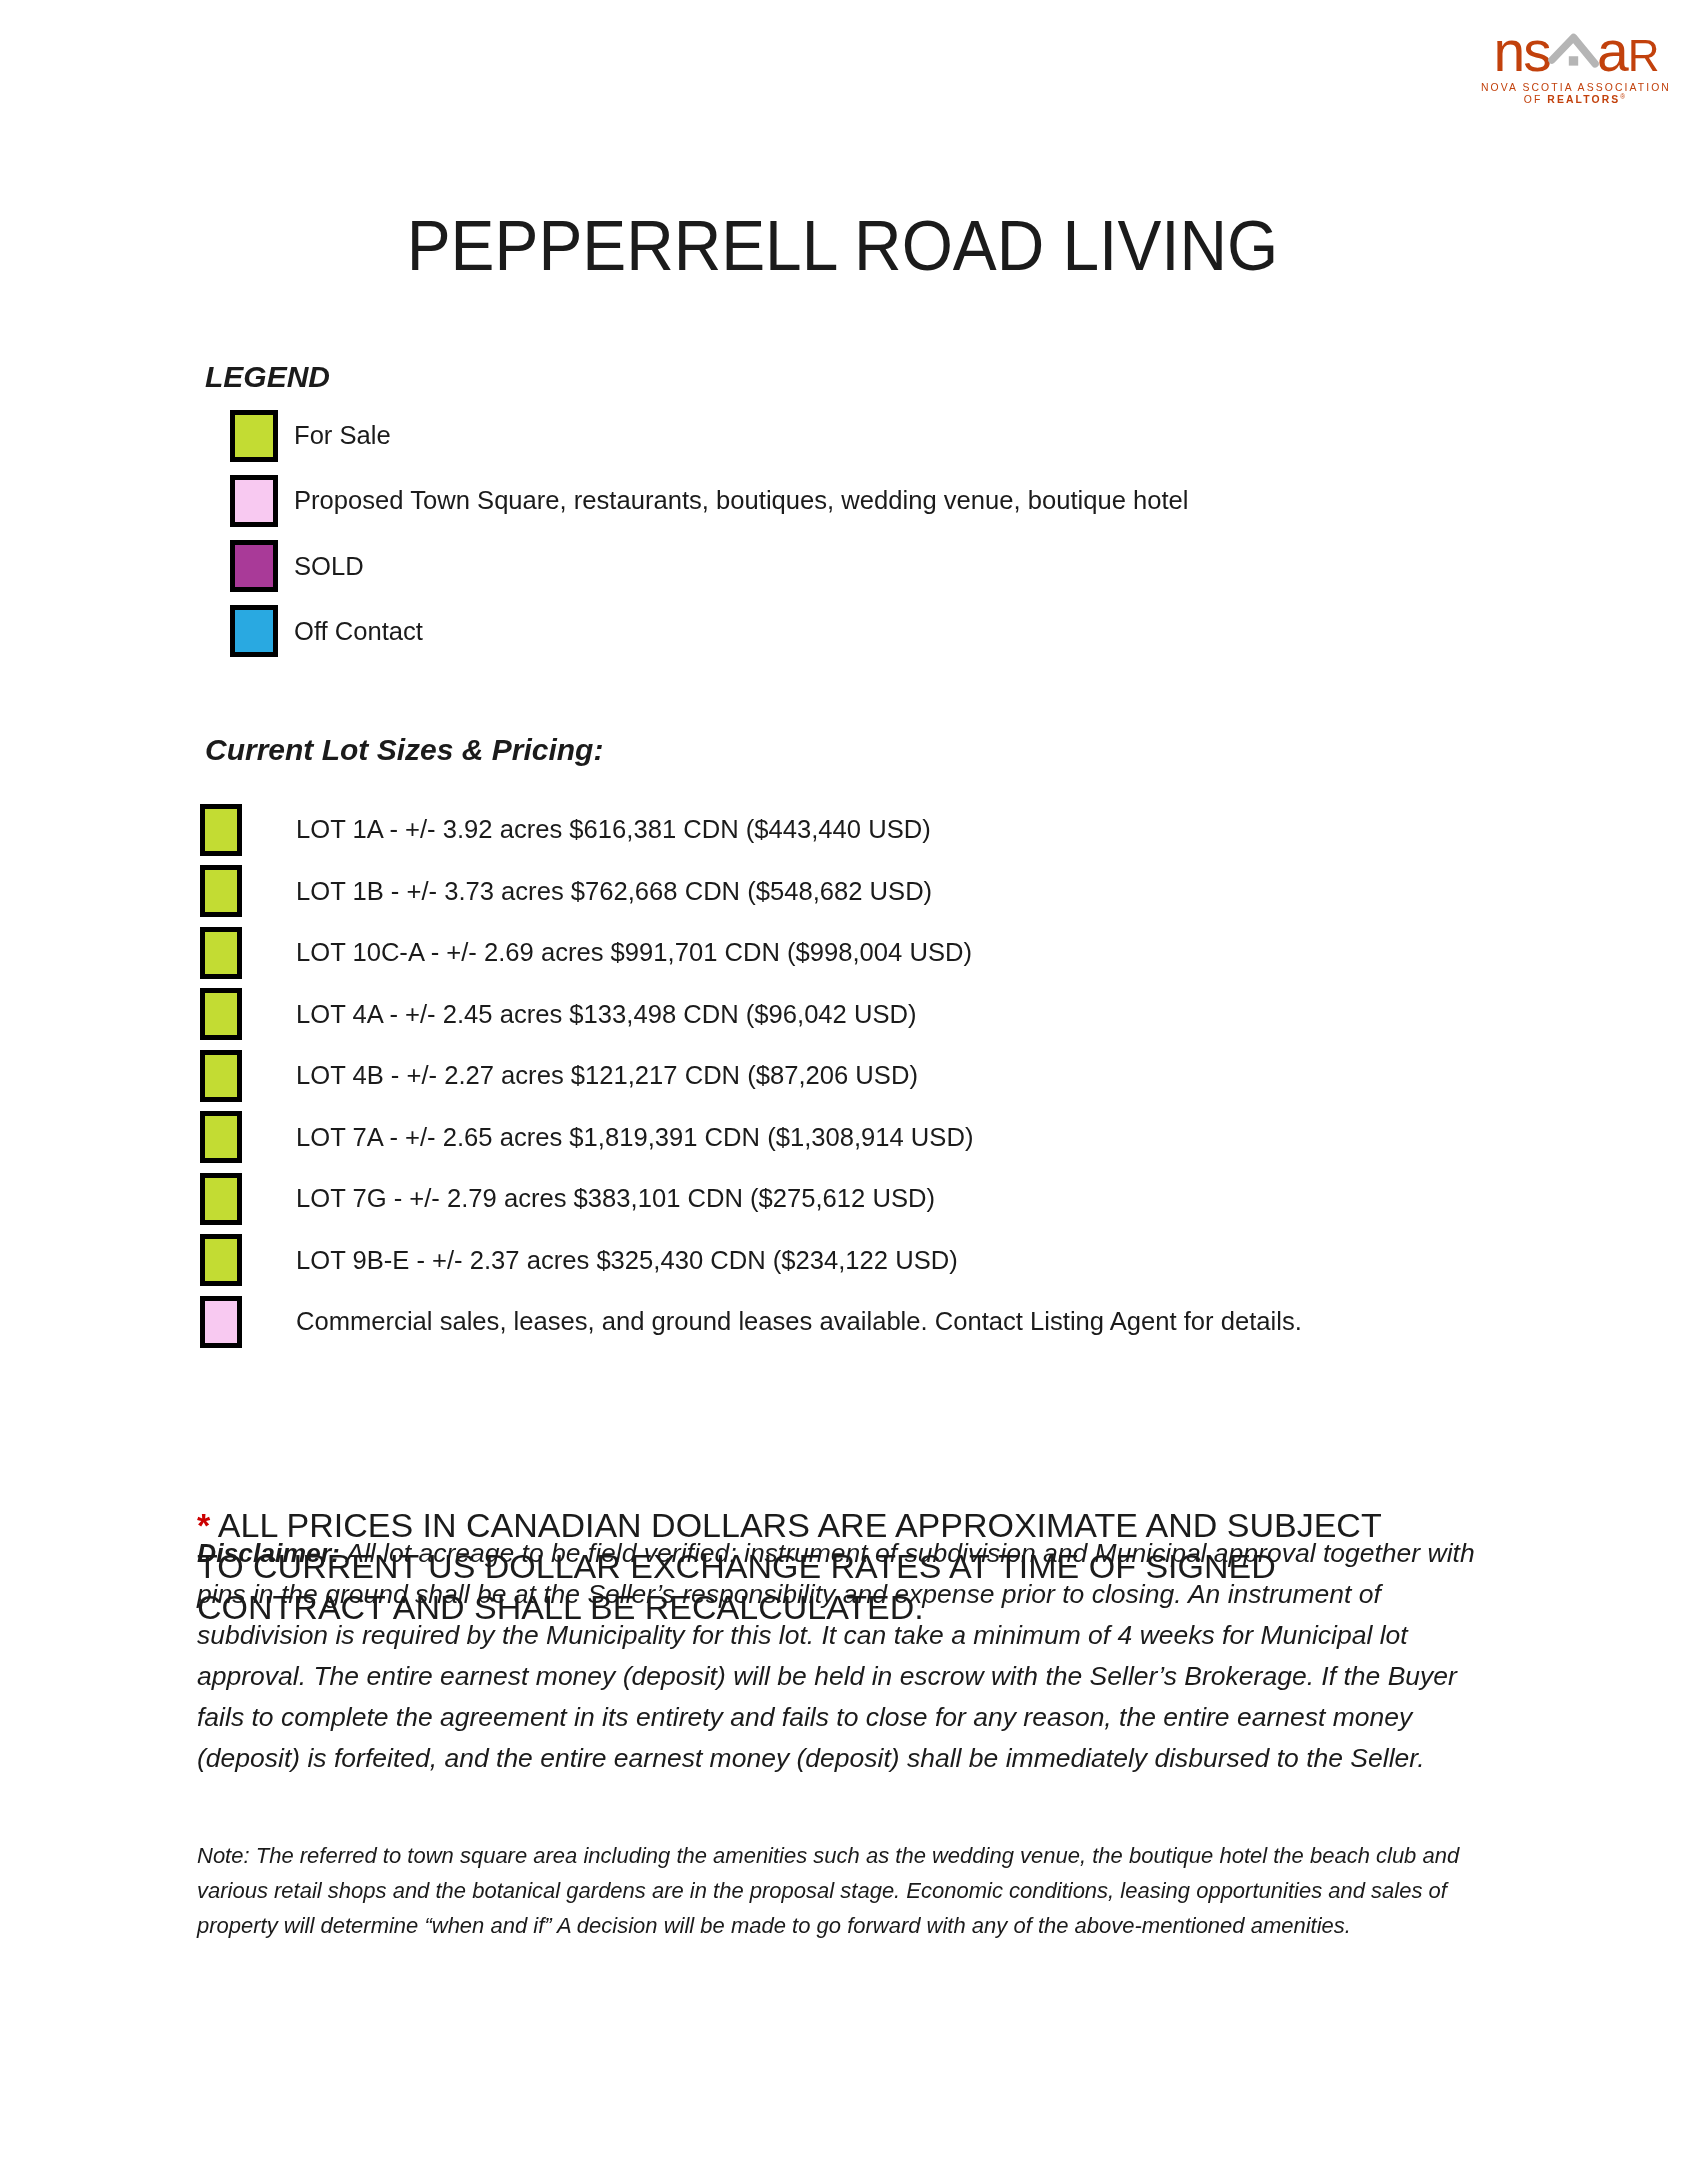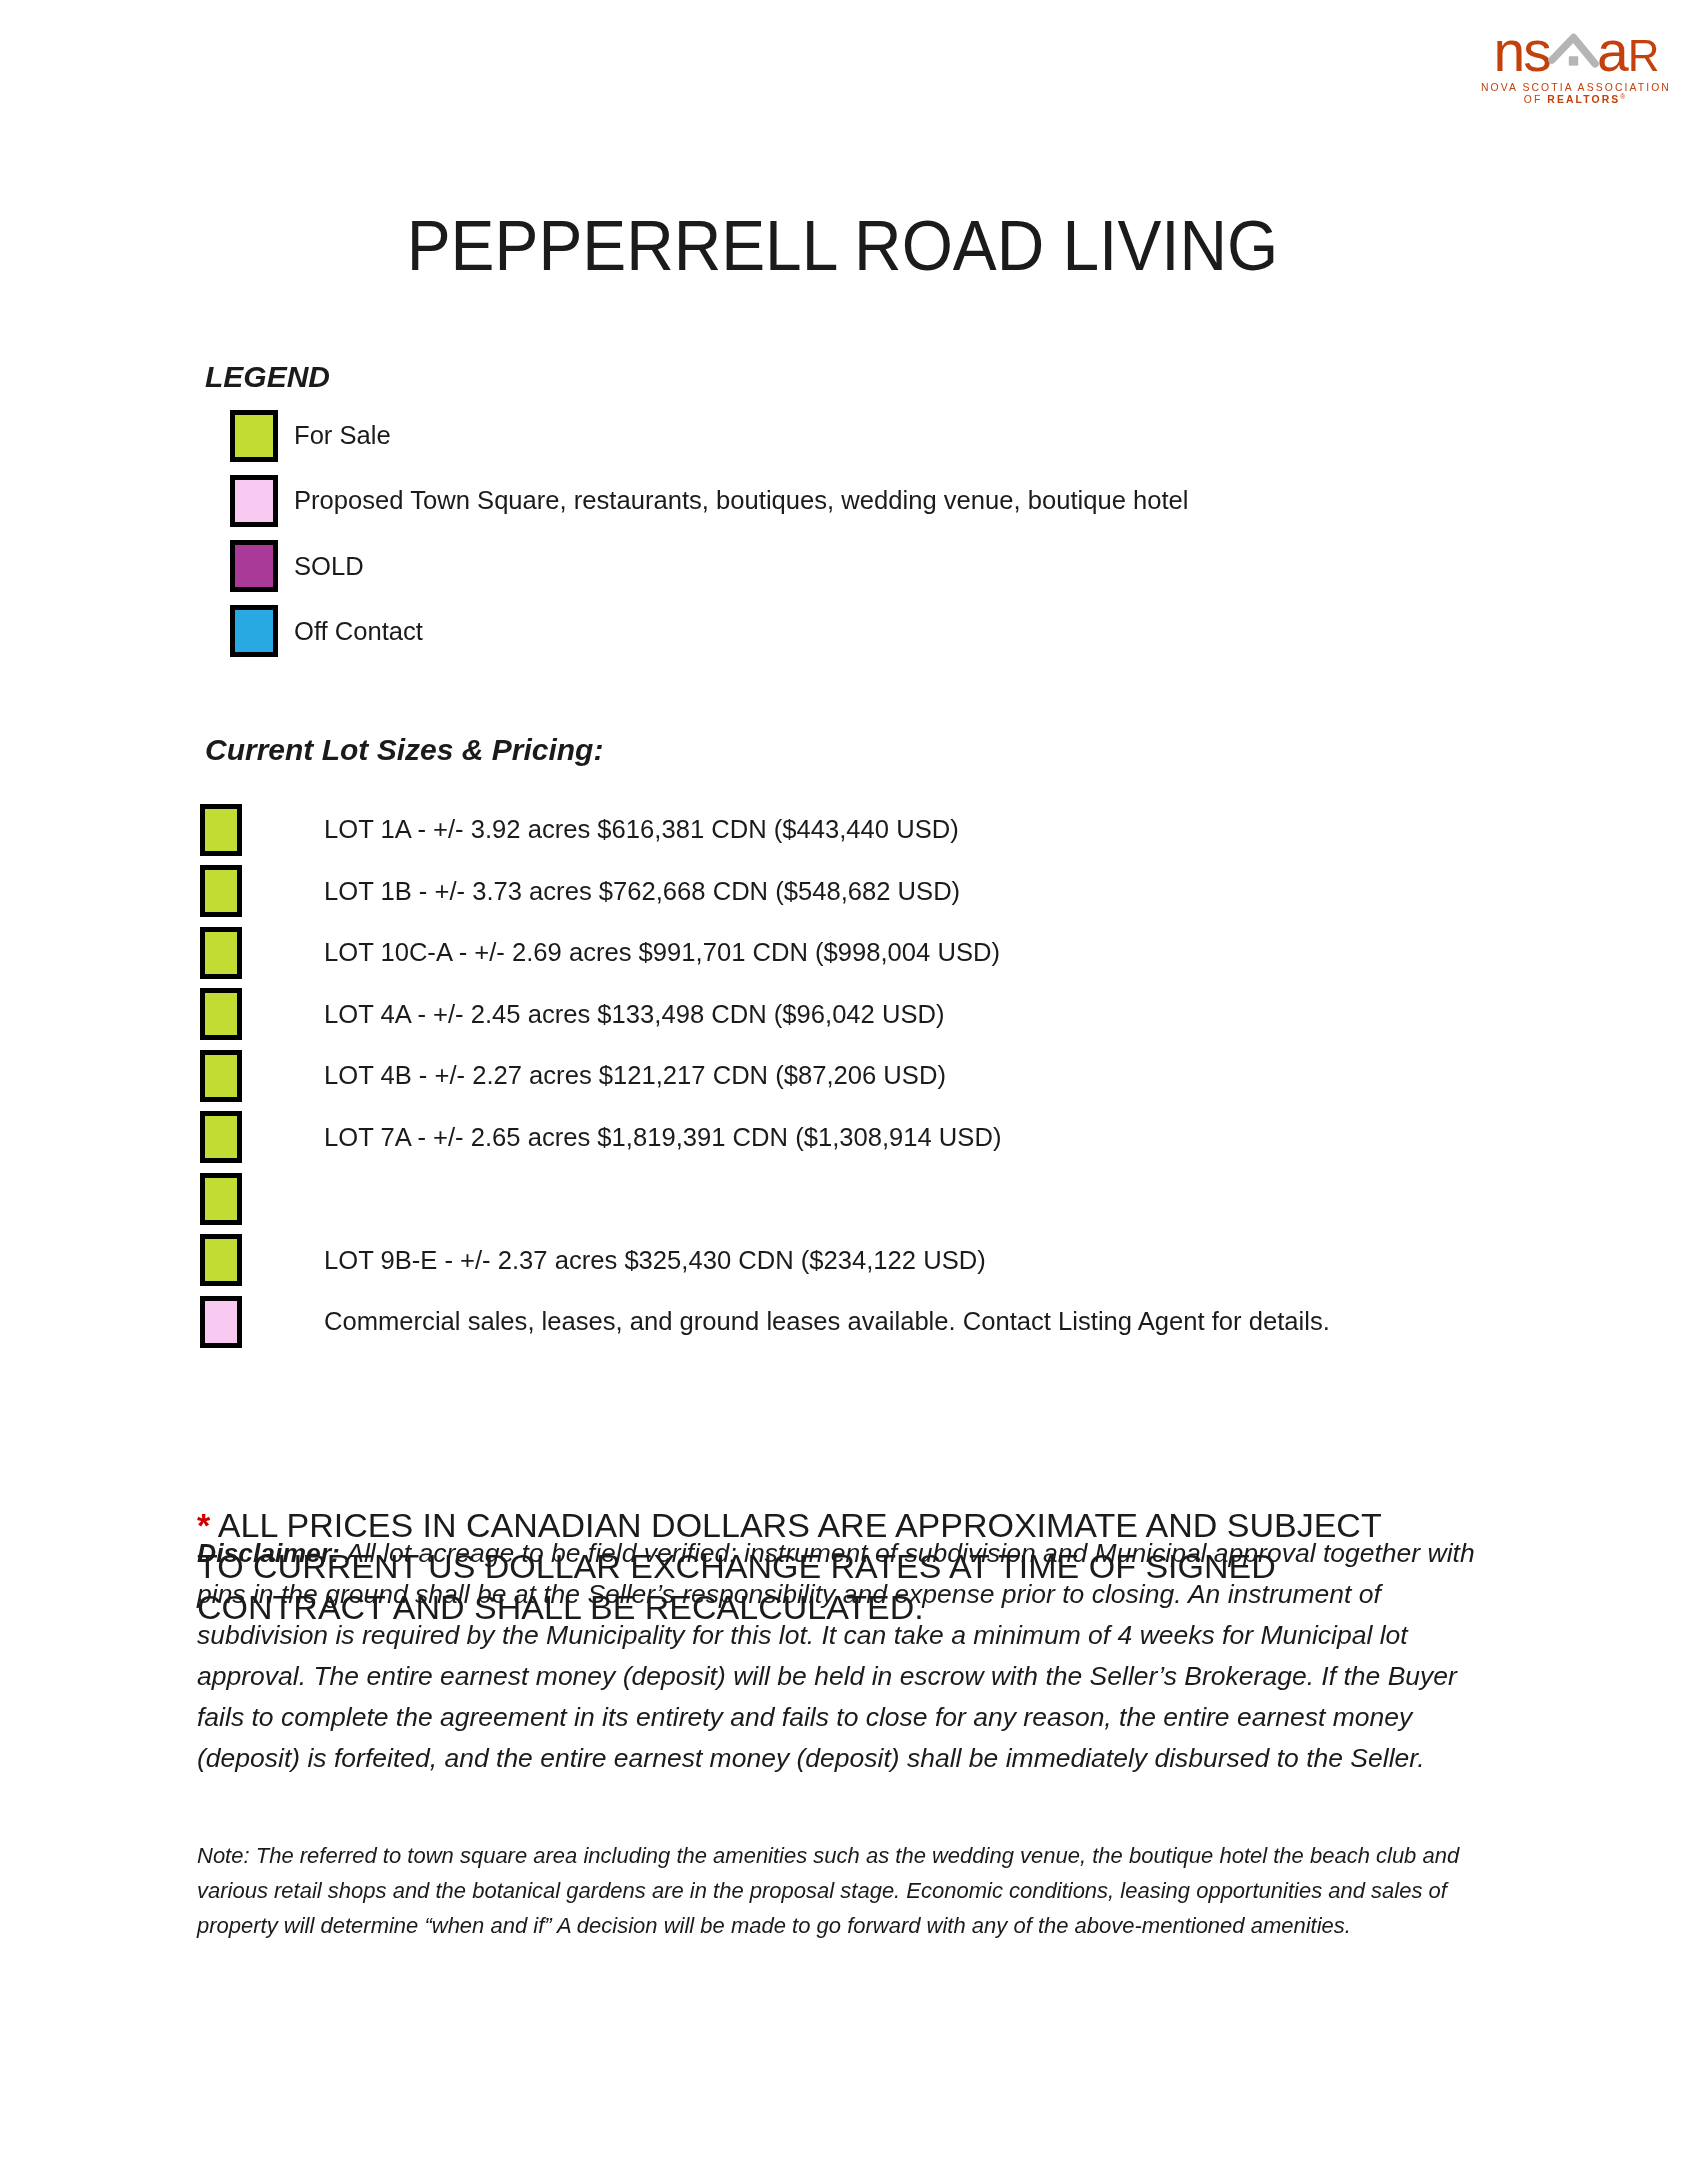--- a/index.html
+++ b/index.html
@@ -76,21 +76,21 @@
 
   
   .lot-list{position:absolute; left:200px; top:803px;}
   .lot-row{display:flex; align-items:center; margin-bottom:8.5px; height:53px;}
   .lot-swatch{
     display:inline-block;
     width:32px; height:42px;
     border:5.7px solid #000;
     flex:none;
   }
-  .lot-label{font-size:25.6px; margin-left:82px; white-space:nowrap;}
+  .lot-label{font-size:25.6px; margin-left:54px; white-space:nowrap;}
 
   
   .price-note{
     position:absolute;
     left:197px; top:1505px;
     width:1221px;
     font-size:34px;
     line-height:41px;
   }
   .asterisk{font-weight:700;}
@@ -176,20 +176,21 @@
     <div class="lot-row">
       <span class="lot-swatch" style="background-color: rgb(195, 220, 51);"></span>
       <span class="lot-label">LOT 4B - +/- 2.27 acres $121,217 CDN ($87,206 USD)</span>
     </div>
     <div class="lot-row">
       <span class="lot-swatch" style="background-color: rgb(195, 220, 51);"></span>
       <span class="lot-label">LOT 7A - +/- 2.65 acres $1,819,391 CDN ($1,308,914 USD)</span>
     </div>
     <div class="lot-row">
       <span class="lot-swatch" style="background-color: rgb(195, 220, 51);"></span>
+      <span class="lot-label">LOT 7G - +/- 2.79 acres $383,101 CDN ($275,612 USD)</span>
     </div>
     <div class="lot-row">
       <span class="lot-swatch" style="background-color: rgb(195, 220, 51);"></span>
       <span class="lot-label">LOT 9B-E - +/- 2.37 acres $325,430 CDN ($234,122 USD)</span>
     </div>
     <div class="lot-row">
       <span class="lot-swatch" style="background-color: rgb(248, 201, 241);"></span>
       <span class="lot-label">Commercial sales, leases, and ground leases available. Contact Listing Agent for details.</span>
     </div>
   </div>

